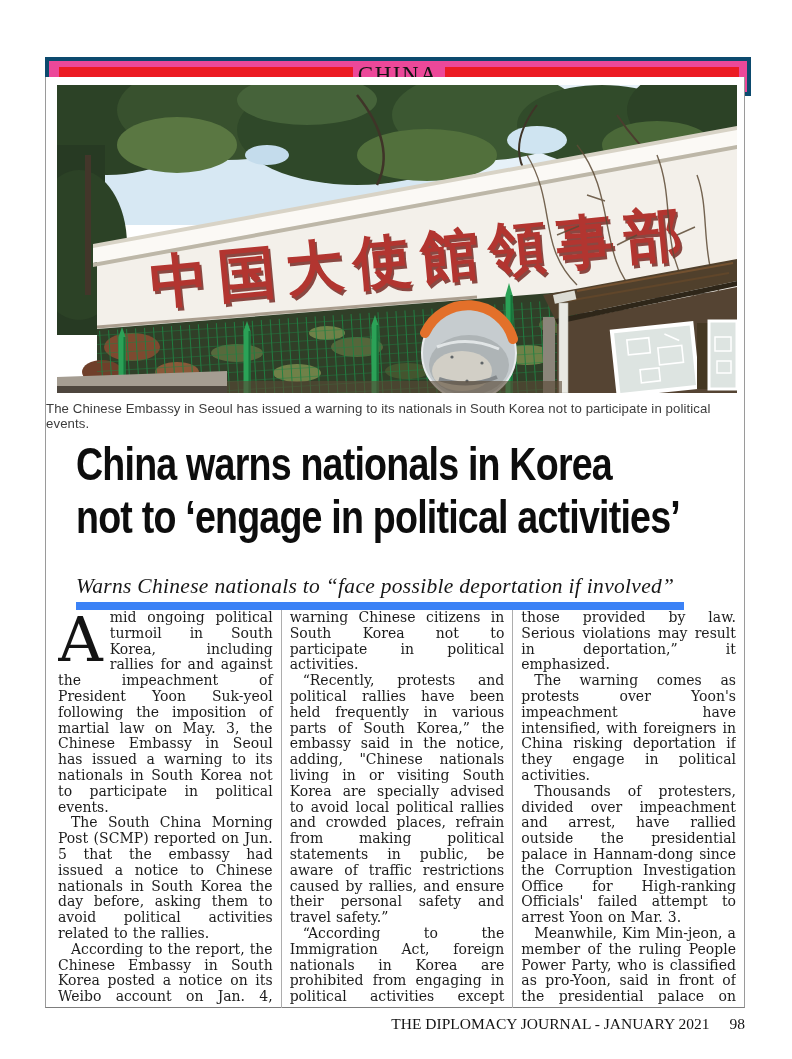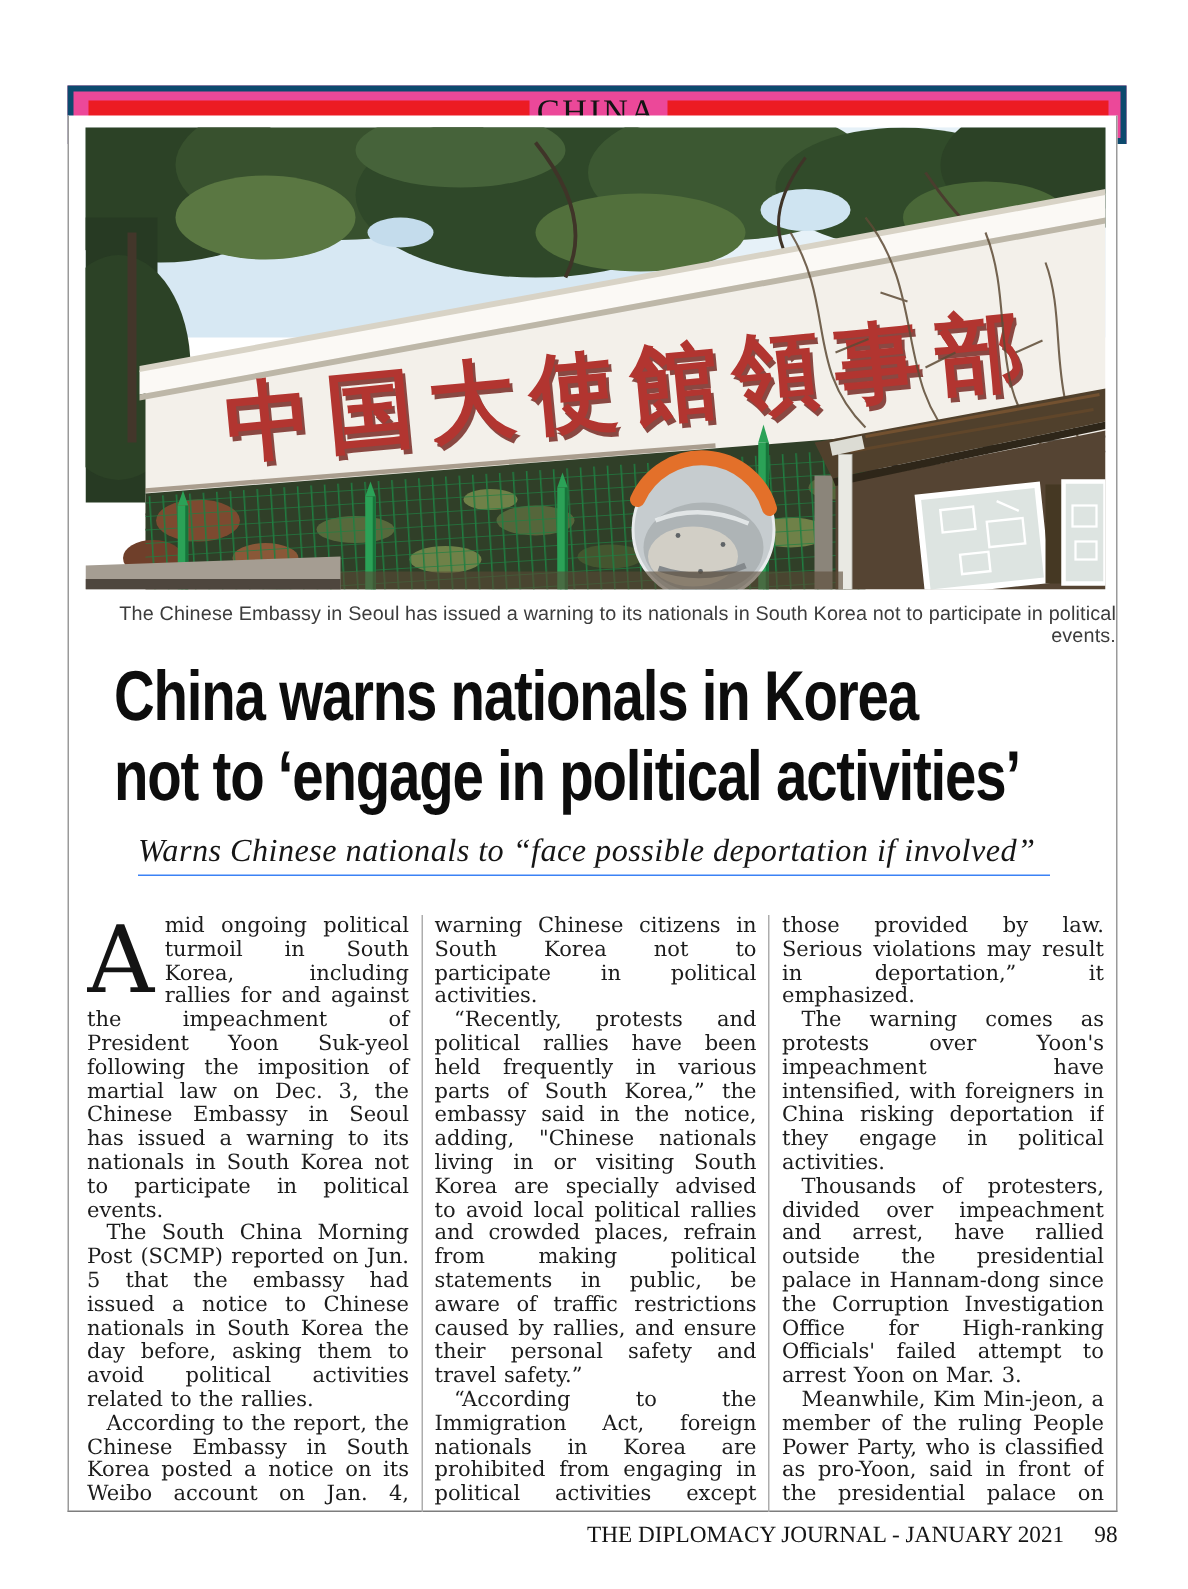--- a/index.html
+++ b/index.html
@@ -21,35 +21,35 @@
     font-family:"Liberation Serif", serif;
   }
   
   .frame {
     position:absolute; left:45px; top:77px; width:700px; height:931px;
     border-left:1px solid #9a9a9a; border-right:1px solid #9a9a9a;
     border-bottom:1px solid #7d7d7d; box-sizing:border-box; background:#fff;
   }
   .photo { position:absolute; left:11px; top:8px; width:680px; height:308px; display:block; }
   .caption {
-    position:absolute; left:0; top:324px; width:100%; text-align:right;
+    position:absolute; left:0; top:324px; width:100%; text-align:left;
     font-family:"Liberation Sans", sans-serif; font-size:13.2px; color:#3c3c3c;
     letter-spacing:0.1px;
   }
   .headline { position:absolute; left:30px; top:360px; margin:0; color:#0d0d0d; }
   .hl {
     display:block; font-family:"Liberation Sans", sans-serif; font-weight:bold;
     font-size:47px; line-height:53px; letter-spacing:-1px; white-space:nowrap;
     transform:scaleX(0.80); transform-origin:0 50%;
   }
   .subhead {
-    position:absolute; left:30px; top:478px; display:inline-block;
+    position:absolute; left:30px; top:497px; display:inline-block;
     font-family:"Liberation Serif", serif; font-style:italic; font-size:21.5px;
-    color:#161616; border-bottom:1px solid #3b82f6; padding:0 10px 3px 0;
-    letter-spacing:0.3px; white-space:nowrap;margin-left:16px;
+    color:#161616; border-bottom:8px solid #3b82f6; padding:0 10px 3px 0;
+    letter-spacing:0.3px; white-space:nowrap;
   }
   
   .columns {
     position:absolute; left:12px; top:533px; width:678px; height:398px;
     column-count:3; column-gap:17px; column-rule:1px solid #adadad;
     column-fill:auto; overflow:hidden;
     font-family:"DejaVu Serif", serif; font-size:14px; line-height:15.8px;
     text-align:justify; color:#1c1c1c; word-spacing:0.04em;
   }
   .byline {
@@ -248,21 +248,21 @@
     <div class="caption">The Chinese Embassy in Seoul has issued a warning to its nationals in South Korea not to participate in political events.</div>
 
     <h1 class="headline">
       <span class="hl">China warns nationals in Korea</span>
       <span class="hl">not to ‘engage in political activities’</span>
     </h1>
 
     <div class="subhead">Warns Chinese nationals to “face possible deportation if involved”</div>
 
     <div class="columns">
-      <p class="first"><span class="dropcap">A</span><span>mid ongoing political turmoil in South Korea, including rallies for and against the impeachment of President Yoon Suk-yeol following the imposition of martial law on Dec. 3, the Chinese Embassy in Seoul has issued a warning to its nationals in South Korea not to participate in political events.</span></p>
+      <p class="first"><span class="dropcap">A</span><span>mid ongoing political turmoil in South Korea, including rallies for and against the impeachment of President Yoon Suk-yeol following the imposition of martial law on May. 3, the Chinese Embassy in Seoul has issued a warning to its nationals in South Korea not to participate in political events.</span></p>
       <p>The South China Morning Post (SCMP) reported on Jun. 5 that the embassy had issued a notice to Chinese nationals in South Korea the day before, asking them to avoid political activities related to the rallies.</p>
       <p>According to the report, the Chinese Embassy in South Korea posted a notice on its Weibo account on Jan. 4, warning Chinese citizens in South Korea not to participate in political activities.</p>
       <p>“Recently, protests and political rallies have been held frequently in various parts of South Korea,” the embassy said in the notice, adding, "Chinese nationals living in or visiting South Korea are specially advised to avoid local political rallies and crowded places, refrain from making political statements in public, be aware of traffic restrictions caused by rallies, and ensure their personal safety and travel safety.”</p>
       <p>“According to the Immigration Act, foreign nationals in Korea are prohibited from engaging in political activities except those provided by law. Serious violations may result in deportation,” it emphasized.</p>
       <p>The warning comes as protests over Yoon's impeachment have intensified, with foreigners in China risking deportation if they engage in political activities.</p>
       <p>Thousands of protesters, divided over impeachment and arrest, have rallied outside the presidential palace in Hannam-dong since the Corruption Investigation Office for High-ranking Officials' failed attempt to arrest Yoon on Mar. 3.</p>
       <p><span>Meanwhile, Kim Min-jeon, a member of the ruling People Power Party, who is classified as pro-Yoon, said in front of the presidential palace on Jan. 2, “Everywhere I go, Chinese people say they are in favor of impeachment, and tractors that have never been farmed are driving around Seoul, South Korea. This is the essence of impeachment,” she claimed.</span>
          </p>
     </div>
   </div>

